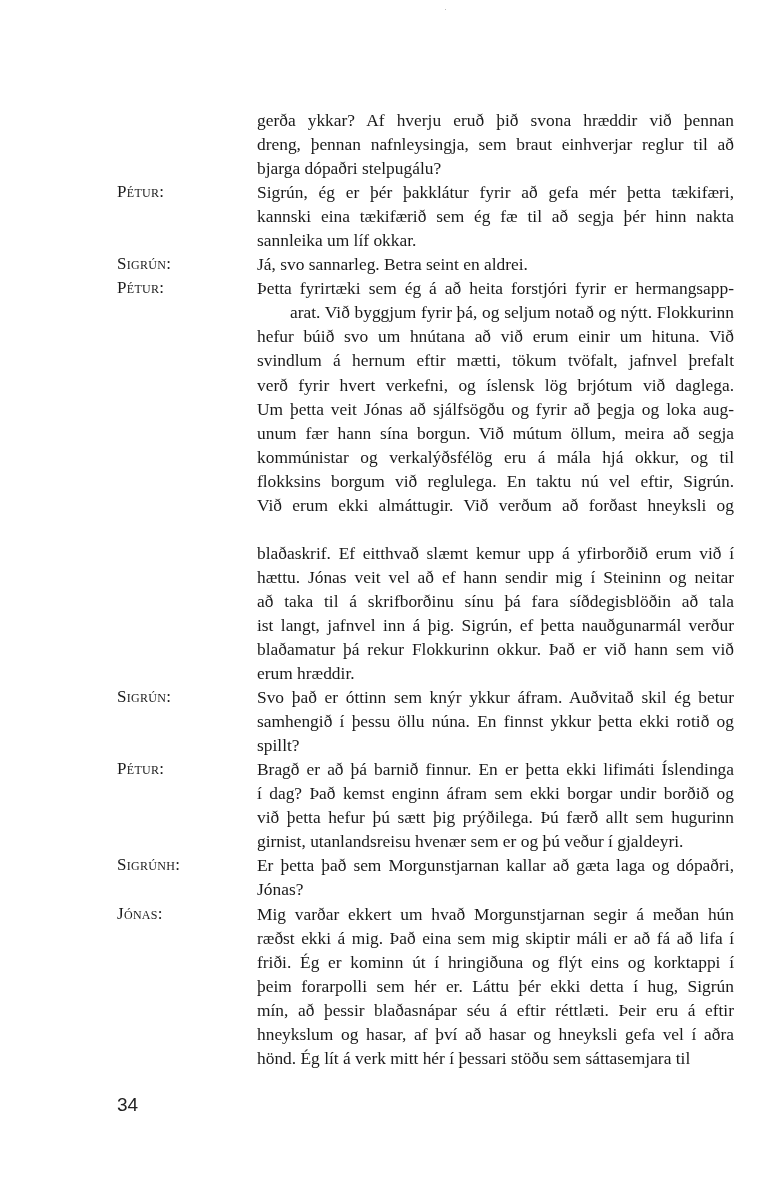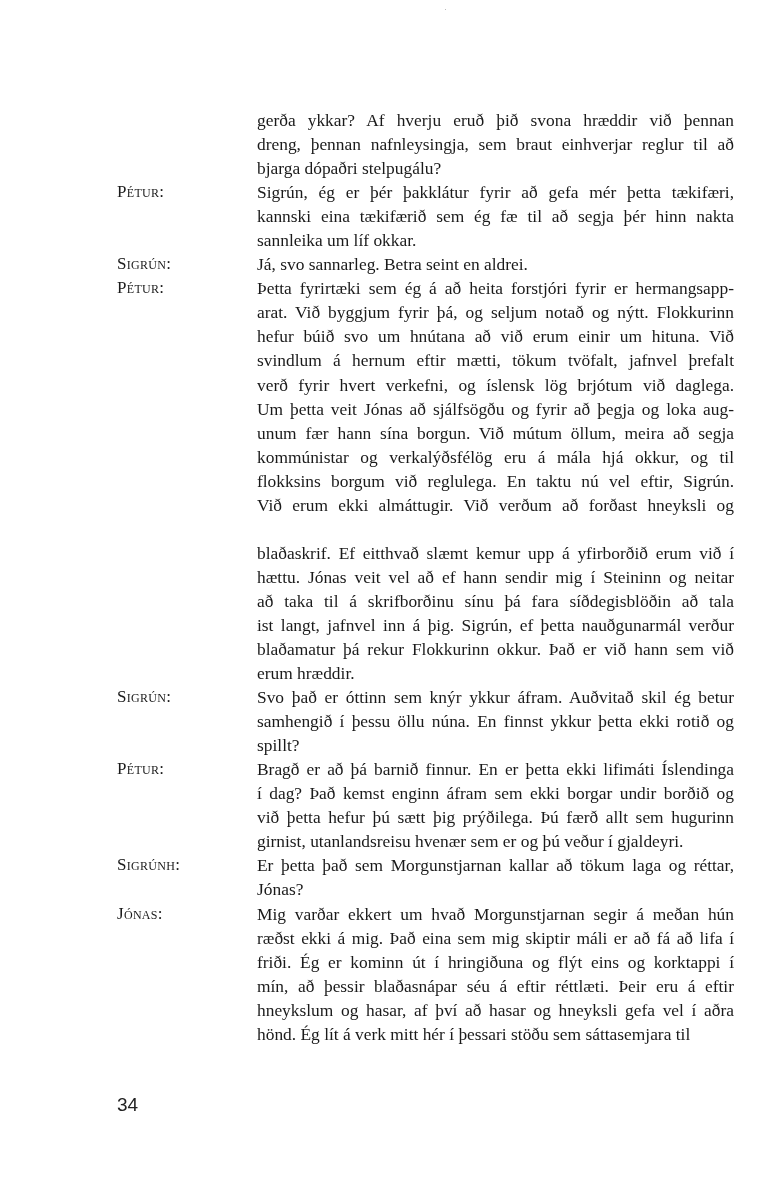--- a/index.html
+++ b/index.html
@@ -44,21 +44,21 @@
         <div class="turn">
           <div class="speaker">Sigrún:</div>
           <div class="speech">
             <span class="line last">Já, svo sannarleg. Betra seint en aldrei.</span>
           </div>
         </div>
         <div class="turn">
           <div class="speaker">Pétur:</div>
           <div class="speech">
             <span class="line" style="white-space: normal;">Þetta fyrirtæki sem ég á að heita forstjóri fyrir er hermangsapp-</span>
-            <span class="line" style="white-space: normal;">arat. Við byggjum fyrir þá, og seljum notað og nýtt. Flokkurinn</span>
+            <span class="line" style="white-space: normal; margin-left: 33px;">arat. Við byggjum fyrir þá, og seljum notað og nýtt. Flokkurinn</span>
             <span class="line" style="white-space: normal;">hefur búið svo um hnútana að við erum einir um hituna. Við</span>
             <span class="line" style="white-space: normal;">svindlum á hernum eftir mætti, tökum tvöfalt, jafnvel þrefalt</span>
             <span class="line" style="white-space: normal;">verð fyrir hvert verkefni, og íslensk lög brjótum við daglega.</span>
             <span class="line" style="white-space: normal;">Um þetta veit Jónas að sjálfsögðu og fyrir að þegja og loka aug-</span>
             <span class="line" style="white-space: normal;">unum fær hann sína borgun. Við mútum öllum, meira að segja</span>
             <span class="line" style="white-space: normal;">kommúnistar og verkalýðsfélög eru á mála hjá okkur, og til</span>
             <span class="line" style="white-space: normal;">flokksins borgum við reglulega. En taktu nú vel eftir, Sigrún.</span>
             <span class="line" style="white-space: normal;">Við erum ekki almáttugir. Við verðum að forðast hneyksli og</span>
             <span class="line" style="white-space: normal; margin-top: 24px;">blaðaskrif. Ef eitthvað slæmt kemur upp á yfirborðið erum við í</span>
             <span class="line" style="white-space: normal;">hættu. Jónas veit vel að ef hann sendir mig í Steininn og neitar</span>
@@ -81,30 +81,31 @@
           <div class="speech">
             <span class="line" style="white-space: normal;">Bragð er að þá barnið finnur. En er þetta ekki lifimáti Íslendinga</span>
             <span class="line" style="white-space: normal;">í dag? Það kemst enginn áfram sem ekki borgar undir borðið og</span>
             <span class="line" style="white-space: normal;">við þetta hefur þú sætt þig prýðilega. Þú færð allt sem hugurinn</span>
             <span class="line last">girnist, utanlandsreisu hvenær sem er og þú veður í gjaldeyri.</span>
           </div>
         </div>
         <div class="turn">
           <div class="speaker">Sigrúnh:</div>
           <div class="speech">
-            <span class="line" style="white-space: normal;">Er þetta það sem Morgunstjarnan kallar að tökum laga og réttar,</span>
+            <span class="line" style="white-space: normal;">Er þetta það sem Morgunstjarnan kallar að gæta laga og dópaðri,</span>
             <span class="line last">Jónas?</span>
           </div>
         </div>
         <div class="turn">
           <div class="speaker">Jónas:</div>
           <div class="speech">
             <span class="line" style="white-space: normal;">Mig varðar ekkert um hvað Morgunstjarnan segir á meðan hún</span>
             <span class="line" style="white-space: normal;">ræðst ekki á mig. Það eina sem mig skiptir máli er að fá að lifa í</span>
             <span class="line" style="white-space: normal;">friði. Ég er kominn út í hringiðuna og flýt eins og korktappi í</span>
+            <span class="line" style="white-space: normal;">þeim forarpolli sem hér er. Láttu þér ekki detta í hug, Sigrún</span>
             <span class="line" style="white-space: normal;">mín, að þessir blaðasnápar séu á eftir réttlæti. Þeir eru á eftir</span>
             <span class="line" style="white-space: normal;">hneykslum og hasar, af því að hasar og hneyksli gefa vel í aðra</span>
             <span class="line last">hönd. Ég lít á verk mitt hér í þessari stöðu sem sáttasemjara til</span>
           </div>
         </div>
       </div>
   </div>
 
   <div class="page-number">34</div>
 </div>

